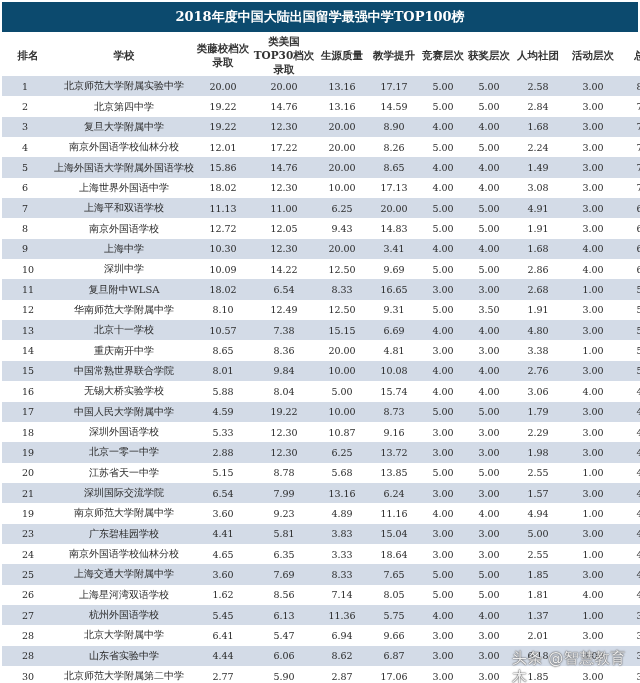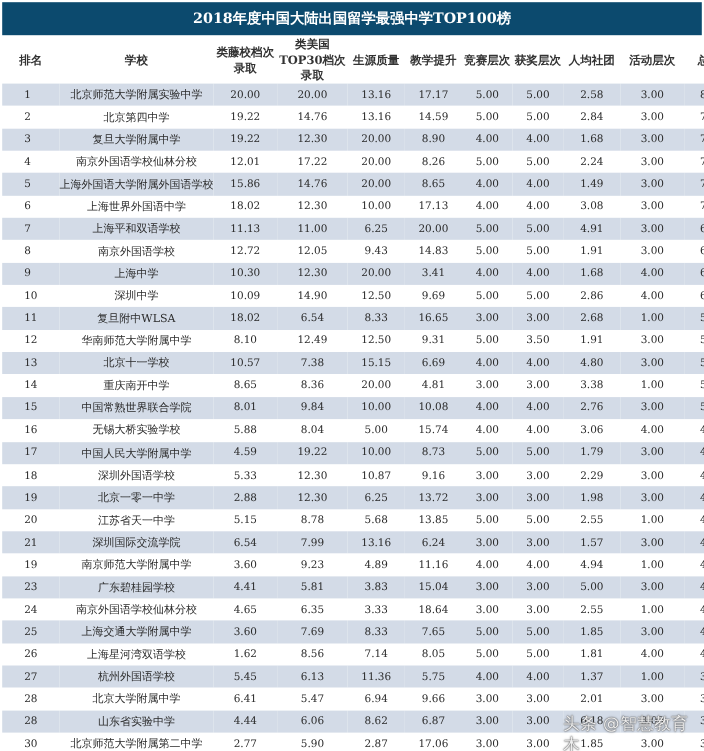--- a/index.html
+++ b/index.html
@@ -162,21 +162,21 @@
         <td>4.00</td>
         <td>4.00</td>
         <td>1.68</td>
         <td>4.00</td>
         <td>62.66</td>
       </tr>
       <tr class="even">
         <td class="rank">10</td>
         <td class="school">深圳中学</td>
         <td>10.09</td>
-        <td>14.90</td>
+        <td>14.22</td>
         <td>12.50</td>
         <td>9.69</td>
         <td>5.00</td>
         <td>5.00</td>
         <td>2.86</td>
         <td>4.00</td>
         <td>60.49</td>
       </tr>
       <tr class="odd">
         <td class="rank">11</td>

